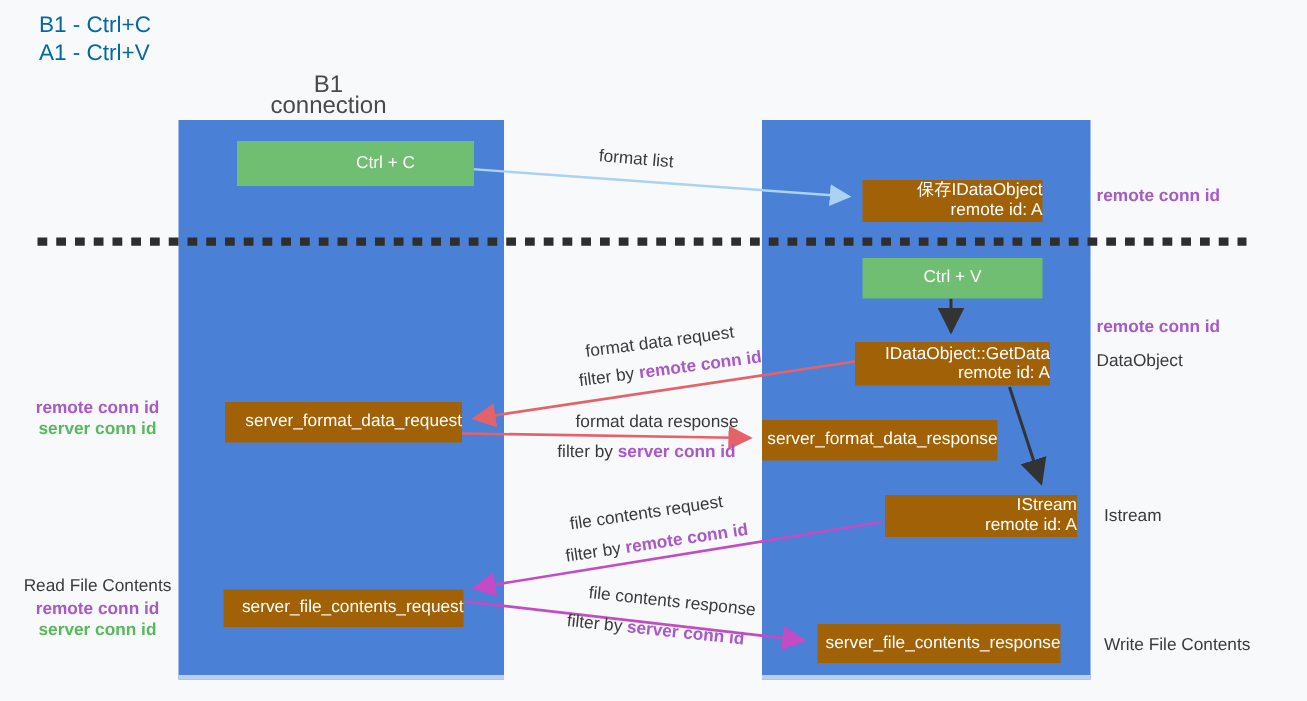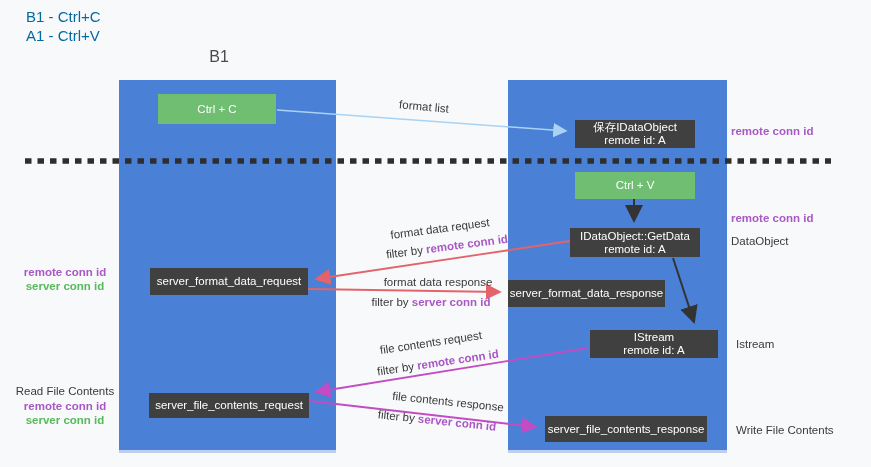--- a/index.html
+++ b/index.html
@@ -23,21 +23,21 @@
     background:#4a80d5; border-bottom:3px solid #bccfef; z-index:1;
   }
   .lane.l-left{left:119px; width:217px;}
   .lane.l-right{left:508px; width:219px;}
   .overlay{position:absolute; left:0; top:0; z-index:2; pointer-events:none;}
   .node{
     position:absolute; z-index:3;
     display:flex; flex-direction:column; align-items:center; justify-content:center;
     color:#ffffff; font-size:11.5px; line-height:13px; text-align:center; white-space:nowrap;
   }
-  .orange{background:#404040;}
+  .orange{background:#a16207;align-items:flex-end;}
   .green{background:#6fbe71;}
   .lbl{position:absolute; z-index:4; font-size:11.5px; color:#3a3a3a; white-space:nowrap; line-height:14px;}
   .alabel{
     position:absolute; z-index:4; font-size:11.5px; color:#3a3a3a;
     white-space:nowrap; line-height:13px;
   }
   .purple{color:#a958c6; font-weight:bold;}
   .greentxt{color:#57b95c; font-weight:bold;}
   .ctr{text-align:center;}
 </style>
@@ -46,20 +46,21 @@
 
 <div class="canvas">
 
   <div class="title">
     <div>B1 - Ctrl+C</div>
     <div>A1 - Ctrl+V</div>
   </div>
 
   <div class="lane-header lh-left">
     <div>B1</div>
+    <div>connection</div>
   </div>
 
   <div class="lane l-left"></div>
   <div class="lane l-right"></div>
 
   <svg class="overlay" width="871" height="467">
     <defs>
       <marker id="m-blue" markerWidth="9" markerHeight="9" refX="8" refY="4.5" orient="auto">
         <path d="M0,0 L9,4.5 L0,9 z" fill="#a9d2f3"></path>
       </marker>
@@ -84,21 +85,21 @@
 
     <line x1="570" y1="241" x2="316" y2="279" stroke="#e4636a" stroke-width="1.8" marker-end="url(#m-red)"></line>
 
     <line x1="308" y1="289" x2="500" y2="292" stroke="#e4636a" stroke-width="1.8" marker-end="url(#m-red)"></line>
 
     <line x1="588" y1="348" x2="316" y2="392" stroke="#c34bc3" stroke-width="1.8" marker-end="url(#m-mag)"></line>
 
     <line x1="310" y1="401" x2="536" y2="427" stroke="#c34bc3" stroke-width="1.8" marker-end="url(#m-mag)"></line>
   </svg>
 
-  <div class="node green" style="left:158px;top:94px;width:118px;height:30px;">
+  <div class="node green" style="left:158px;top:94px;width:118px;height:30px;padding-left:40px;">
     <div>Ctrl + C</div>
   </div>
 
   <div class="node orange" style="left:575px;top:120px;width:120px;height:28px;">
     <div>保存IDataObject</div>
     <div>remote id: A</div>
   </div>
 
   <div class="node green" style="left:575px;top:172px;width:120px;height:27px;">
     <div>Ctrl + V</div>

